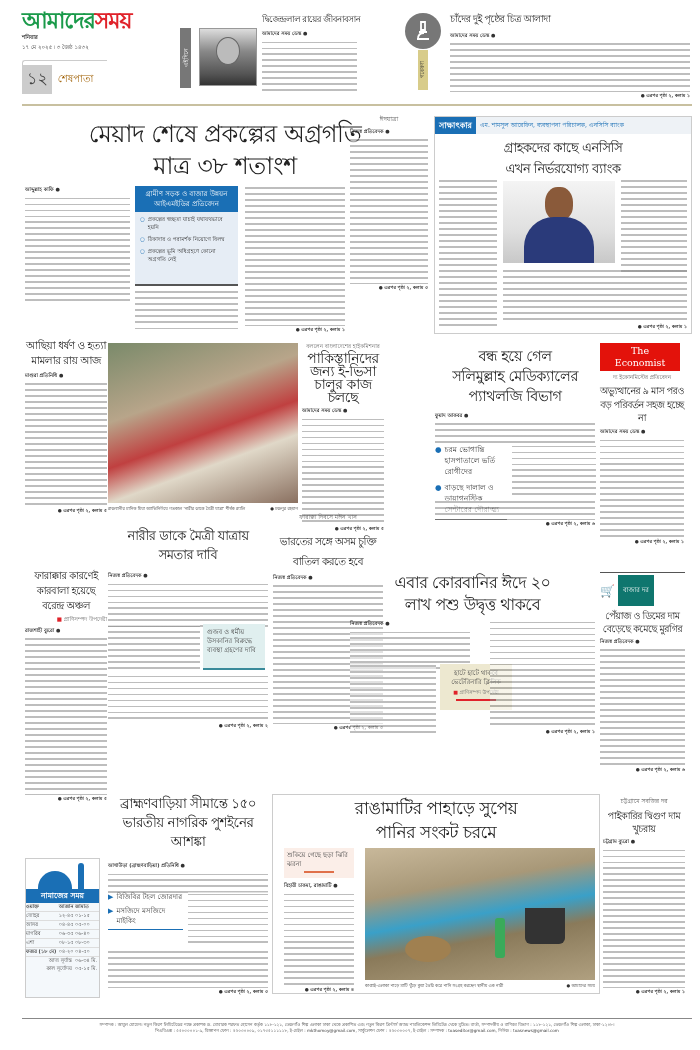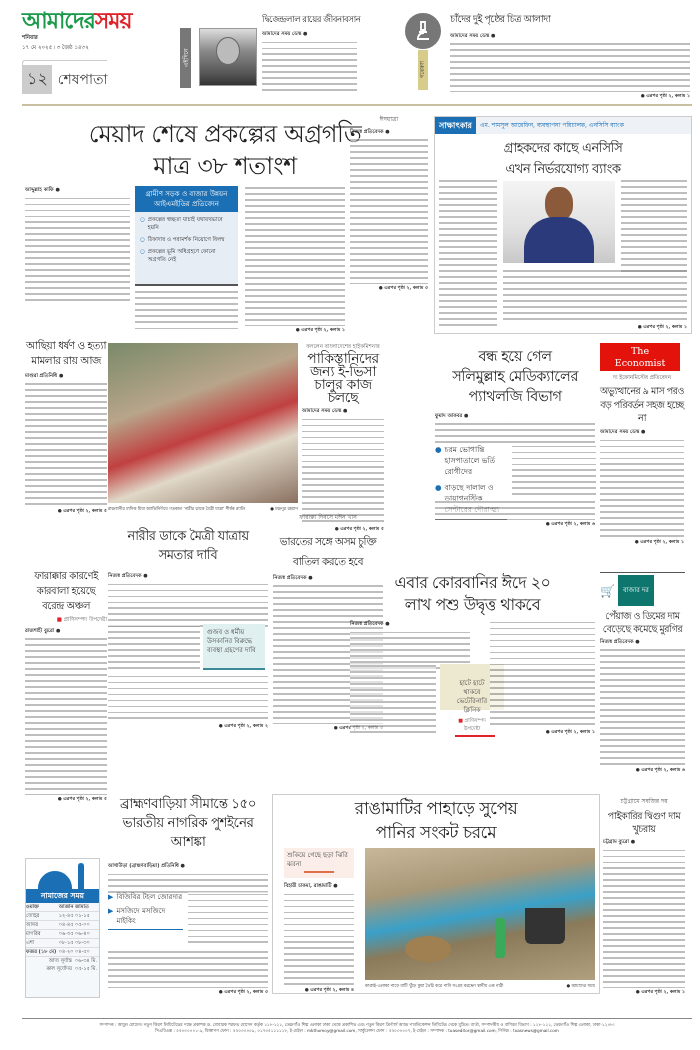--- a/index.html
+++ b/index.html
@@ -15,21 +15,21 @@
 <body>
 
 <div class="abs" style="left:22px;top:8px;width:150px;height:80px">
   <div style="font-size:22px;font-weight:bold;letter-spacing:-1px;line-height:26px">
     <span style="color:#1a9a4a">আমাদের</span><span style="color:#e0222a">সময়</span>
   </div>
   <div style="font-size:5.5px;font-weight:bold;color:#333">শনিবার</div>
   <div style="font-size:5.5px;color:#333;margin-top:2px">১৭ মে ২০২৫ ৷ ৩ জৈষ্ঠ ১৪৩২</div>
   <div style="margin-top:8px;display:flex;align-items:center;border-top:1px solid #ccc;border-left:1px solid #ccc;border-radius:3px 0 0 0;padding-top:4px;width:85px">
     <span style="background:#ccc;font-size:16px;padding:1px 4px;color:#444">১২</span>
-    <span style="font-size:14px;margin-left:6px;color:#404040">শেষপাতা</span>
+    <span style="font-size:10px;margin-left:6px;color:#a16207">শেষপাতা</span>
   </div>
 </div>
 
 <div class="abs" style="left:180px;top:28px;width:11px;height:60px;background:#777;color:#fff;font-size:6px;writing-mode:vertical-rl;transform:rotate(180deg);text-align:center">
   <span>এইদিনে</span>
 </div>
 <div class="abs" style="left:199px;top:28px;width:58px;height:58px;background:linear-gradient(180deg,#ddd 0%,#888 40%,#555 80%,#333 100%);border:1px solid #999">
   <div style="width:24px;height:28px;border-radius:50%;background:#bbb;margin:8px auto 0;border:1px solid #666"></div>
 </div>
 <div class="abs hl" style="left:262px;top:13px;width:160px;font-size:8.5px;text-align:left">দ্বিজেন্দ্রলাল রায়ের জীবনাবসান</div>
@@ -207,21 +207,21 @@
 </div>
 
 <div class="abs hl" style="left:350px;top:572px;width:245px;font-size:16px;line-height:22px">
   <div>এবার কোরবানির ঈদে ২০</div>
   <div>লাখ পশু উদ্বৃত্ত থাকবে</div>
 </div>
 <div class="abs" style="left:350px;top:620px;width:120px">
   <div class="byline">নিজস্ব প্রতিবেদক ●</div>
   <div class="filler" style="height:40px;margin-top:2px"></div>
 </div>
-<div class="abs" style="left:440px;top:664px;width:64px;height:46px;background:#ede8d0;padding:15px;text-align:center">
+<div class="abs" style="left:440px;top:664px;width:72px;height:46px;background:#ede8d0;padding:5px;text-align:center">
   <div style="font-size:6.5px;line-height:9px;color:#444">হাটে হাটে থাকবে ভেটেরিনারি ক্লিনিক</div>
   <div style="font-size:5px;color:#666;margin-top:2px"><span style="color:#e0222a">■</span> <span>প্রাণিসম্পদ উপদেষ্টা</span></div>
   <div style="width:40px;height:2px;background:#e0222a;margin:2px auto 0"></div>
 </div>
 <div class="abs filler" style="left:350px;top:664px;width:86px;height:70px"></div>
 <div class="abs" style="left:490px;top:620px;width:105px">
   <div class="filler" style="height:108px"></div>
   <div class="cont">● এরপর পৃষ্ঠা ২, কলাম ১</div>
 </div>
 

